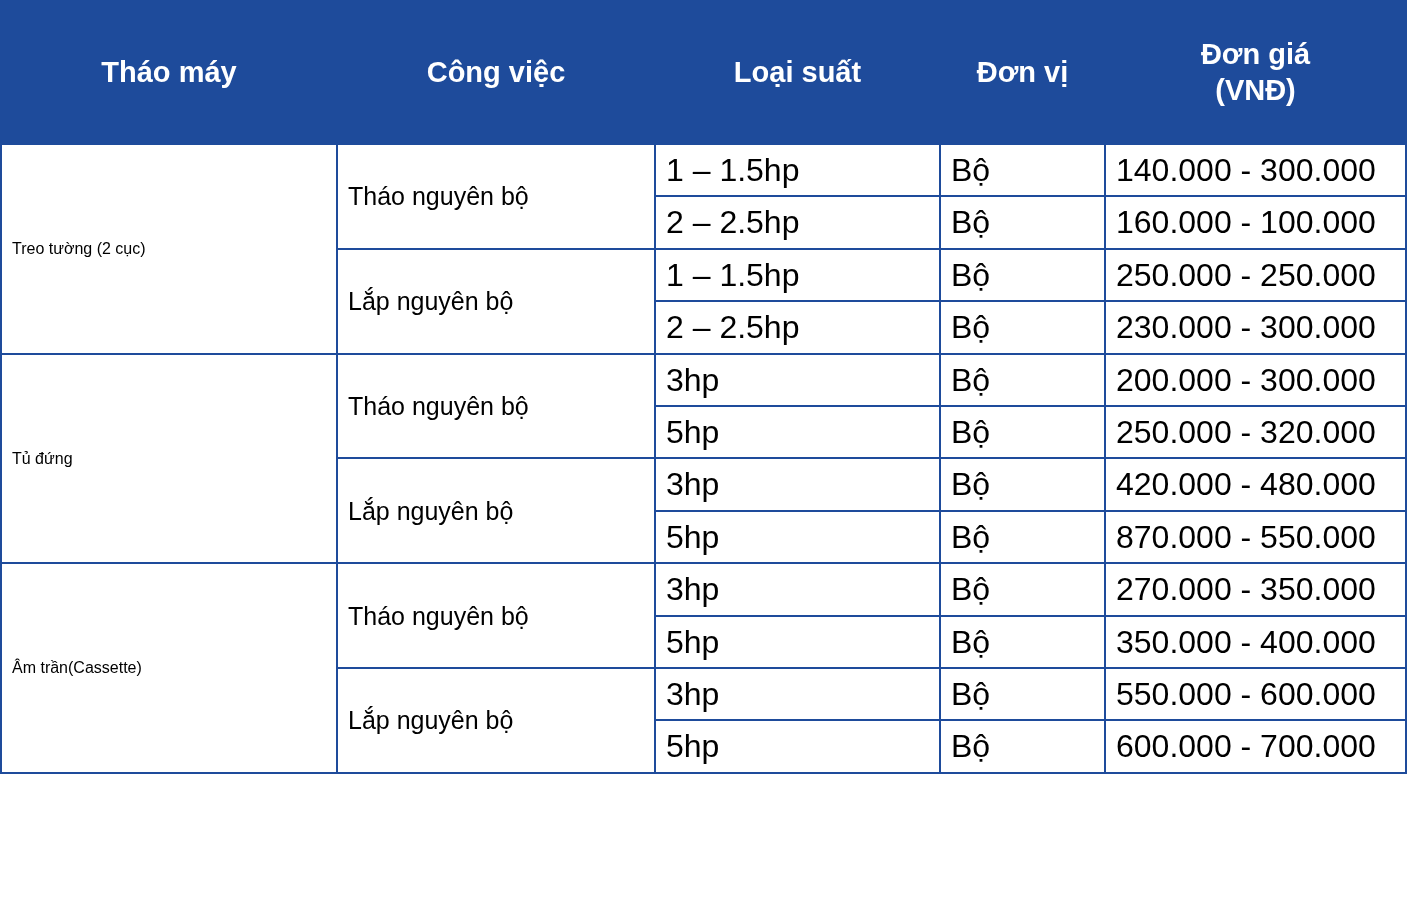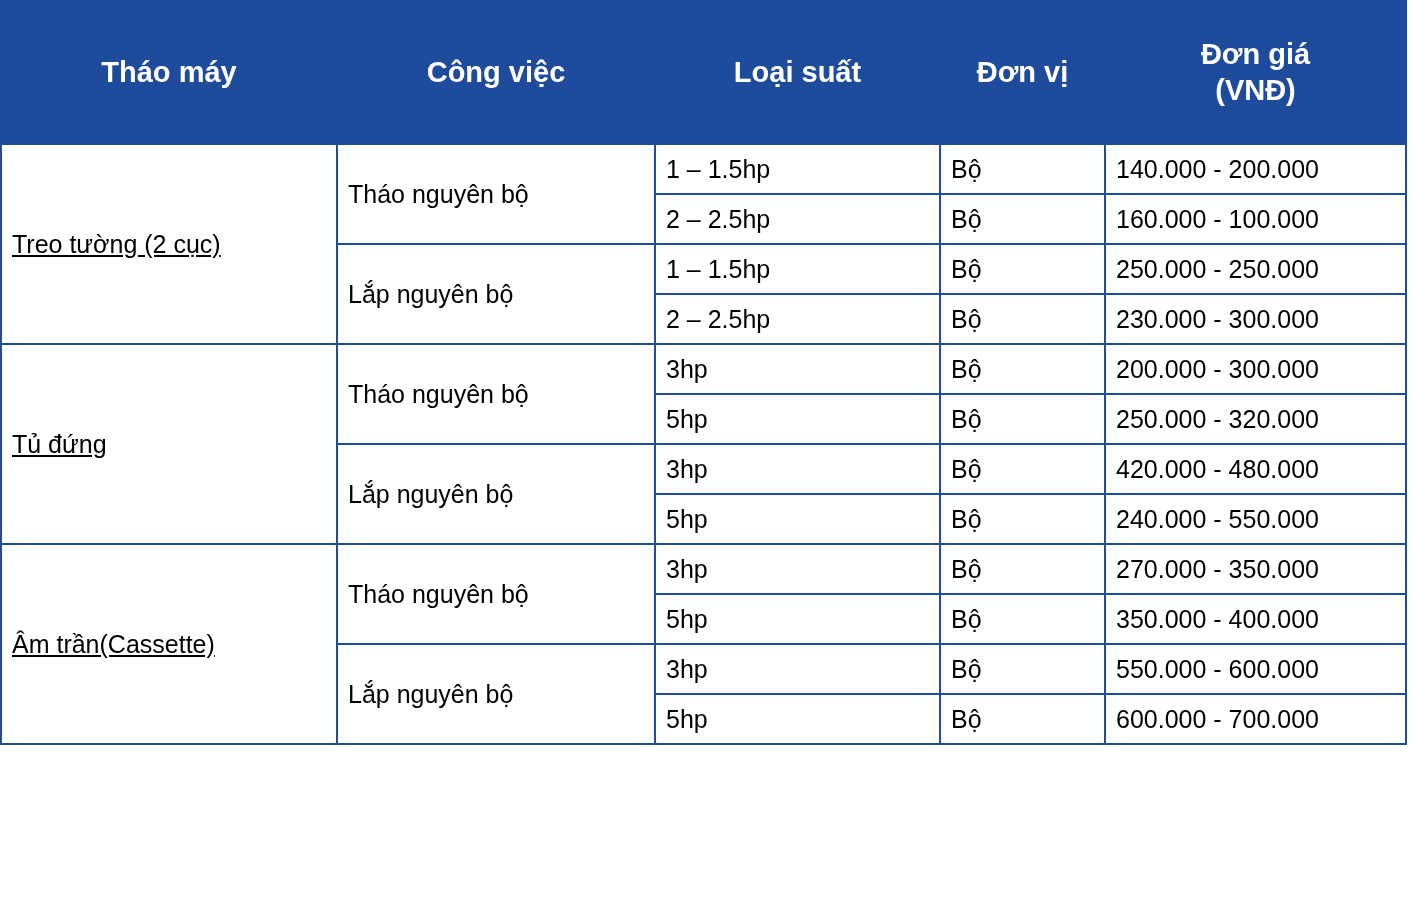--- a/index.html
+++ b/index.html
@@ -38,34 +38,33 @@
     border: 2px solid #1e4b9b;
     line-height: 1.22;
   }
   .price-table th.last-head {
     border-right: 2px solid #1e4b9b;
     margin-top: 12px;
   }
 
   .price-table td {
     border: 2px solid #1e4b9b;
-    font-size: 25px;
+    font-size: 32px;
     line-height: 1.2;
     padding: 6px 10px;
     vertical-align: middle;
     background: #ffffff;
     height: 50px;
     box-sizing: border-box;
     overflow: hidden;
     white-space: nowrap;
   }
   td.type-cell {
-    font-size: 25px;
+    font-size: 16px;
     vertical-align: middle;
-    text-decoration: underline;
   }
   td.work-cell {
     font-size: 25px;
     vertical-align: middle;
   }
   .hdr-line { display: block; }
 </style>
 </head>
 <body>
 
@@ -97,21 +96,21 @@
       </th>
     </tr>
   </thead>
   <tbody>
 
     <tr>
       <td class="type-cell" rowspan="4">Treo tường (2 cục)</td>
       <td class="work-cell" rowspan="2">Tháo nguyên bộ</td>
       <td>1 – 1.5hp</td>
       <td>Bộ</td>
-      <td>140.000 - 200.000</td>
+      <td>140.000 - 300.000</td>
     </tr>
     <tr>
       <td>2 – 2.5hp</td>
       <td>Bộ</td>
       <td>160.000 - 100.000</td>
     </tr>
     <tr>
       <td class="work-cell" rowspan="2">Lắp nguyên bộ</td>
       <td>1 – 1.5hp</td>
       <td>Bộ</td>
@@ -137,21 +136,21 @@
     </tr>
     <tr>
       <td class="work-cell" rowspan="2">Lắp nguyên bộ</td>
       <td>3hp</td>
       <td>Bộ</td>
       <td>420.000 - 480.000</td>
     </tr>
     <tr>
       <td>5hp</td>
       <td>Bộ</td>
-      <td>240.000 - 550.000</td>
+      <td>870.000 - 550.000</td>
     </tr>
 
     <tr>
       <td class="type-cell" rowspan="4">Âm trần(Cassette)</td>
       <td class="work-cell" rowspan="2">Tháo nguyên bộ</td>
       <td>3hp</td>
       <td>Bộ</td>
       <td>270.000 - 350.000</td>
     </tr>
     <tr>

